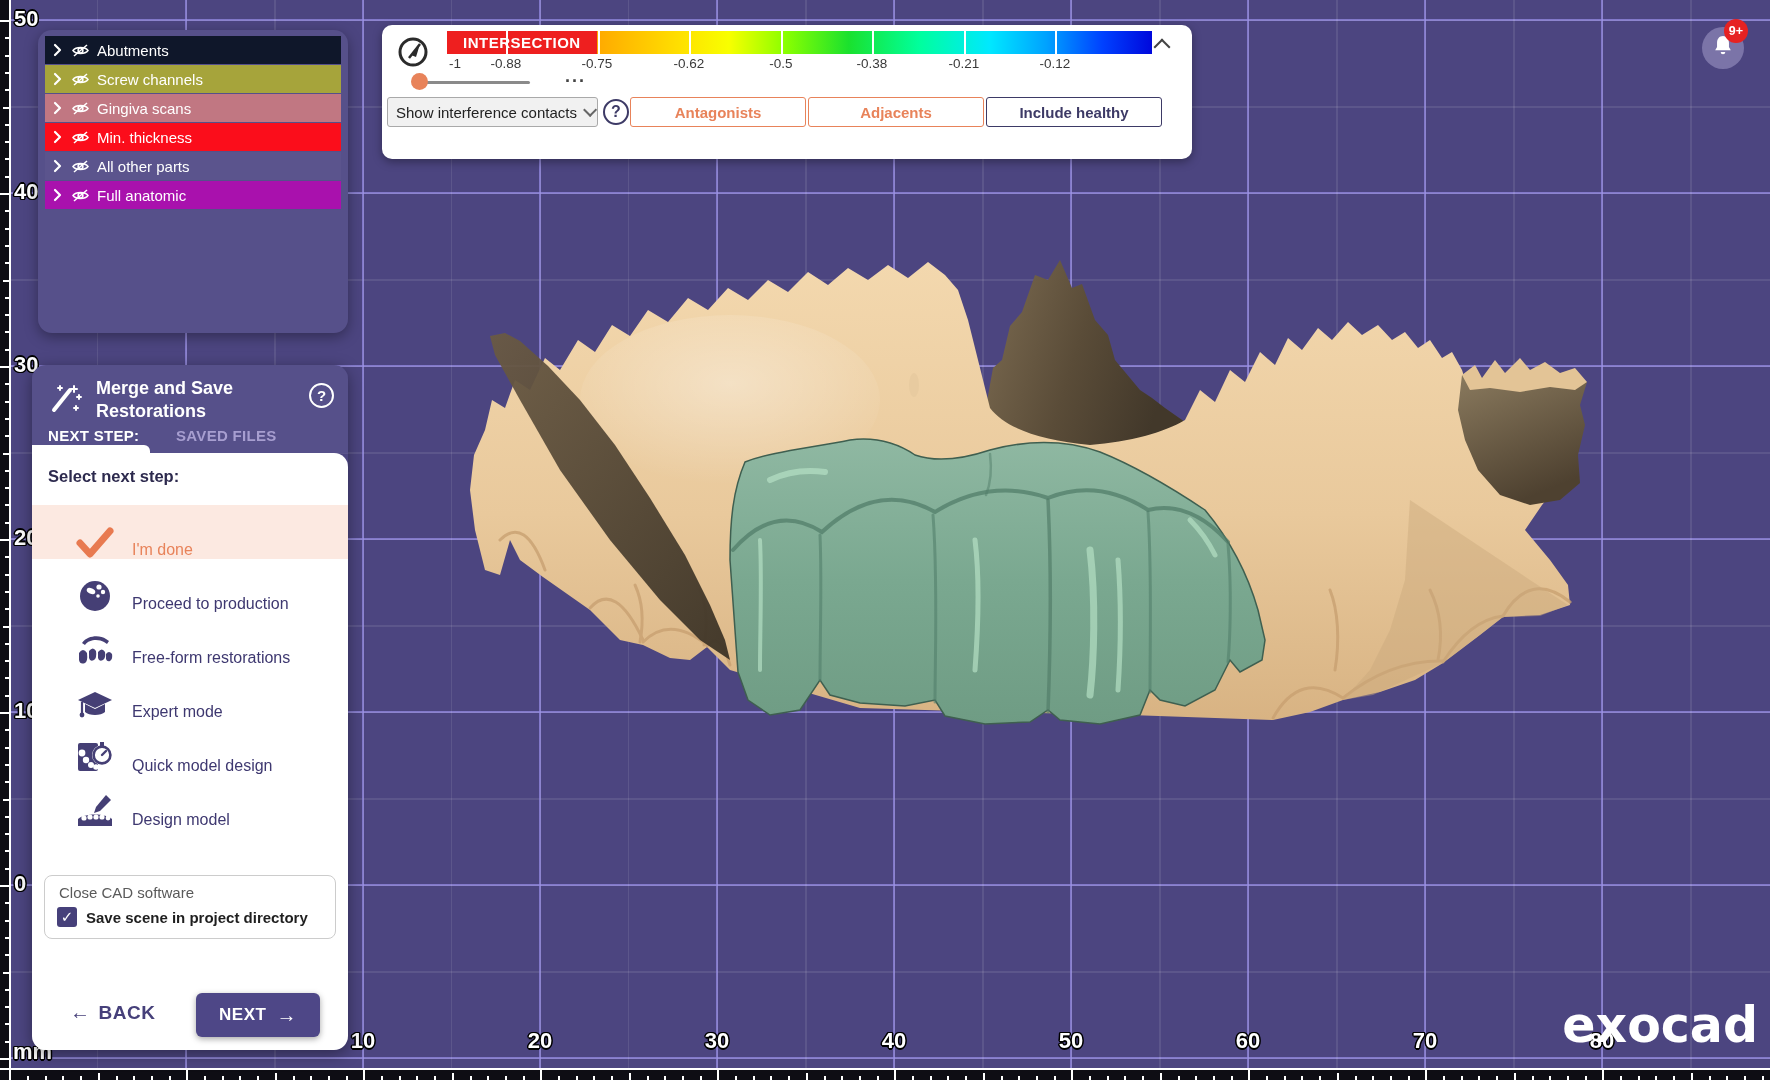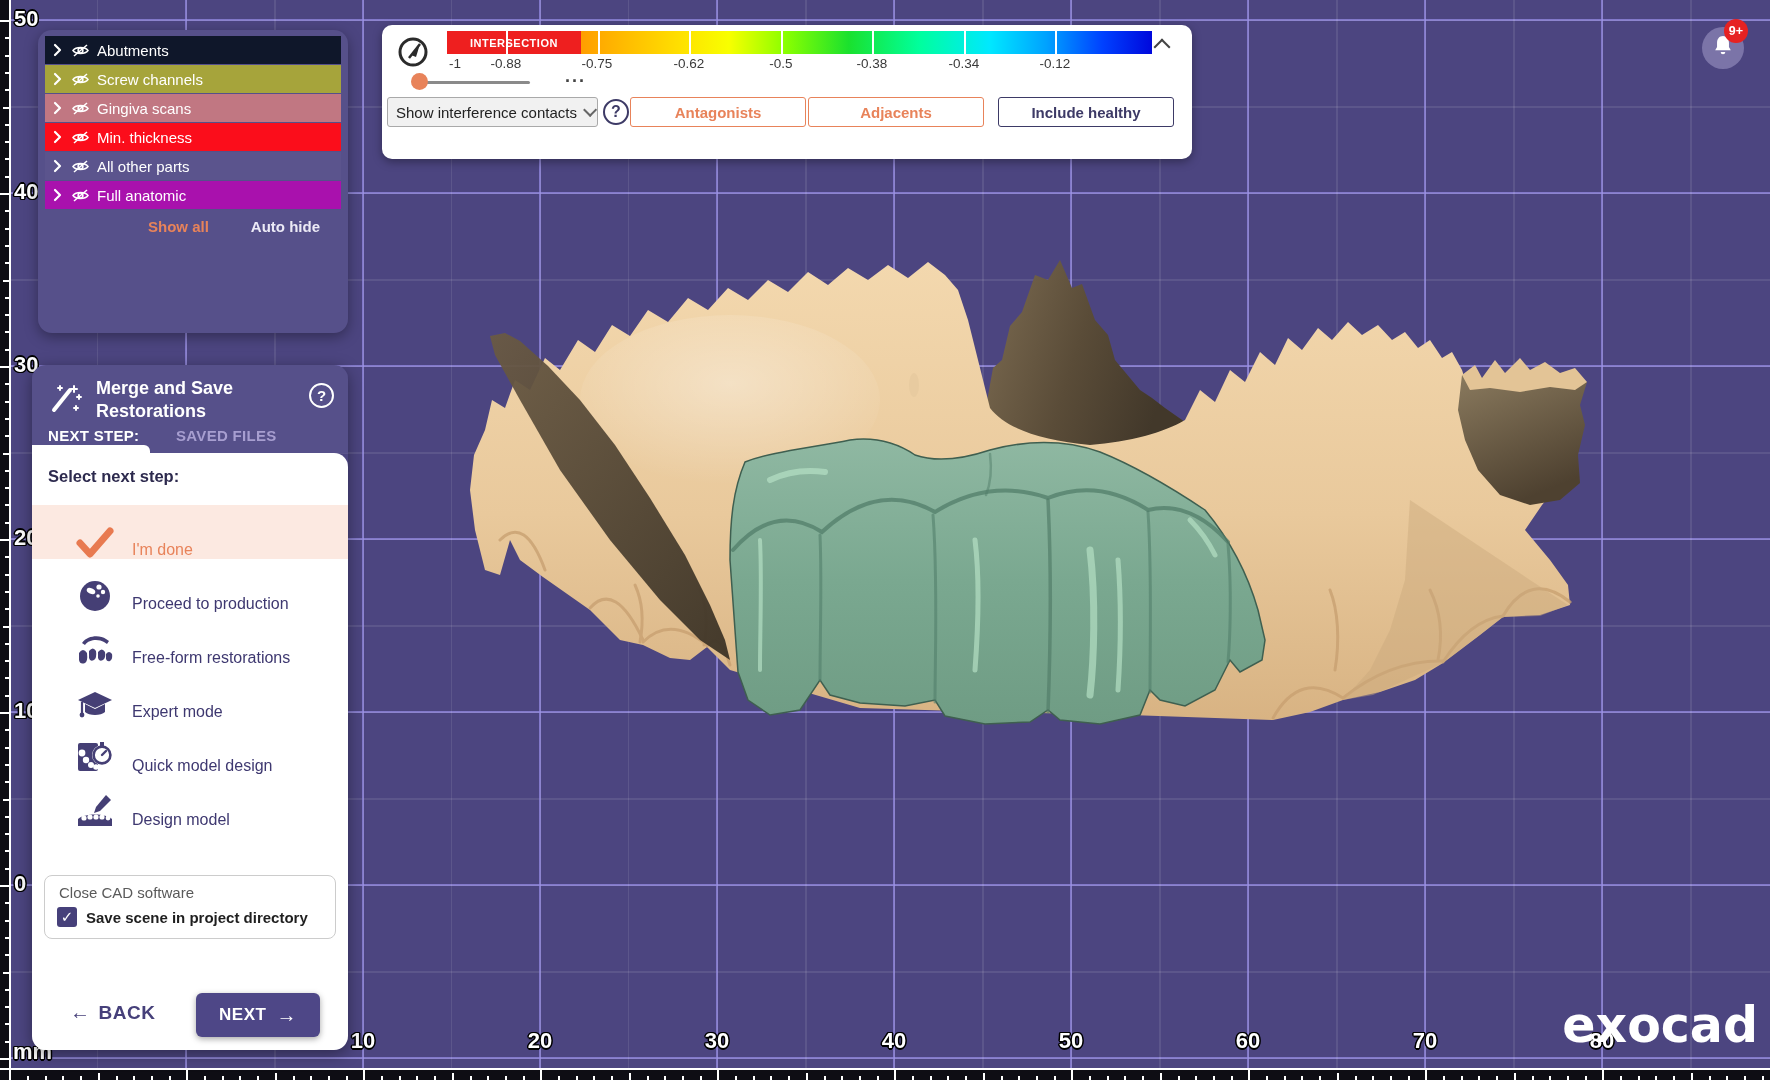--- a/index.html
+++ b/index.html
@@ -37,42 +37,42 @@
   .layer-footer { height:32px; display:flex; align-items:center; justify-content:flex-end; gap:42px; padding-right:21px; font-size:15px; font-weight:bold; }
   .show-all { color:var(--accent_orange,#e8835a); cursor:pointer; }
   .auto-hide { color:#eceaf6; cursor:pointer; }
 
   
   #intersection-panel { position:absolute; left:382px; top:25px; width:810px; height:134px; background:#fff; border-radius:10px;
     z-index:10; box-shadow:0 3px 10px rgba(0,0,0,.35); }
   #gauge-icon { position:absolute; left:13px; top:9px; }
   #grad-bar { position:absolute; left:65px; top:6px; width:705px; height:23px;
     background:linear-gradient(90deg,#f21000 0%,#ff6a00 9%,#ffa800 21%,#ffe000 33%,#f8ff00 40%,#8aff00 48%,#1ae12e 57%,#00ff9d 67%,#00e8ff 77%,#00a2ff 85%,#0041ff 93%,#0008dc 100%); }
-  #grad-label { position:absolute; left:0; top:0; bottom:0; background:var(--highlight_red,#ee1f1f); color:#fff; font-size:11px;
-    font-weight:bold; letter-spacing:.5px; display:flex; align-items:center; padding:0 23px; }
+  #grad-label { position:absolute; left:0; top:0; bottom:0; background:var(--highlight_red,#ee1f1f); color:#fff; font-size:15px;
+    font-weight:bold; letter-spacing:.5px; display:flex; align-items:center; padding:0 16px; }
   .grad-div { position:absolute; top:0; bottom:0; width:2px; background:#fff; }
   #grad-ticks { position:absolute; left:65px; top:31px; width:705px; height:18px; font-size:13.5px; color:#3a3a3a; }
   #grad-ticks span { position:absolute; transform:translateX(-50%); white-space:nowrap; }
   #grad-ticks span:nth-child(1){left:8px;} #grad-ticks span:nth-child(2){left:59px;}
   #grad-ticks span:nth-child(3){left:150px;} #grad-ticks span:nth-child(4){left:242px;}
   #grad-ticks span:nth-child(5){left:334px;} #grad-ticks span:nth-child(6){left:425px;}
   #grad-ticks span:nth-child(7){left:517px;} #grad-ticks span:nth-child(8){left:608px;}
   #slider-track { position:absolute; left:38px; top:56px; width:110px; height:3px; background:#8a8a8a; border-radius:2px; }
   #slider-knob { position:absolute; left:29px; top:48px; width:17px; height:17px; border-radius:50%; background:var(--accent_orange,#e8835a); }
   #slider-ellipsis { position:absolute; left:183px; top:41px; font-size:18px; font-weight:bold; color:#444; letter-spacing:2px; }
   .isx-row2 { position:absolute; top:72px; height:30px; }
   #contacts-select { left:5px; width:211px; background:#f1f1f1; border:1px solid #a9a9a9; border-radius:3px; color:#222;
     font-size:15px; display:flex; align-items:center; padding:0 4px 0 8px; white-space:nowrap; overflow:hidden; }
   #contacts-select .sel-text { flex:1 1 auto; overflow:hidden; }
   #help-icon-intersection { left:221px; width:26px; height:26px; top:74px; border:2.5px solid var(--navy,#3d3a66); border-radius:50%;
     color:var(--navy,#3d3a66); font-weight:bold; font-size:16px; display:flex; align-items:center; justify-content:center; }
   .isx-btn { width:176px; border-radius:3px; background:#fff; font-size:15px; font-weight:bold; display:flex; align-items:center; justify-content:center; cursor:pointer; }
   #btn-antagonists { left:248px; border:1.5px solid var(--accent_orange,#e8835a); color:var(--accent_orange,#e8835a); }
   #btn-adjacents { left:426px; border:1.5px solid var(--accent_orange,#e8835a); color:var(--accent_orange,#e8835a); }
-  #btn-include-healthy { left:604px; border:1.5px solid var(--navy,#3d3a66); color:var(--navy,#3d3a66);margin-left:12px; }
+  #btn-include-healthy { left:604px; border:1.5px solid var(--navy,#3d3a66); color:var(--navy,#3d3a66); }
   #collapse-chevron { position:absolute; left:774px; top:16px; width:12px; height:12px; border-top:2.5px solid #444; border-right:2.5px solid #444;
     transform:rotate(-45deg); cursor:pointer; }
   .sel-chevron { width:10px; height:10px; border-right:2px solid #666; border-bottom:2px solid #666; transform:rotate(45deg) translateY(-3px); flex:0 0 auto; }
 
   
   #wizard-panel { position:absolute; left:32px; top:365px; width:316px; height:685px; z-index:10; border-radius:14px;
     box-shadow:0 4px 16px rgba(0,0,0,.4); }
   #wizard-header { position:absolute; left:0; top:0; right:0; height:88px; background:var(--panel_purple,#56508a); border-radius:14px 14px 0 0; }
   #wizard-title { position:absolute; left:64px; top:12px; width:200px; color:#fff; font-size:18px; font-weight:600; line-height:1.25; }
   #wand-icon { position:absolute; left:14px; top:15px; }
@@ -477,24 +477,20 @@
       </span>
     <span class="eye">
         <svg width="19" height="15" viewBox="0 0 19 15">
           <path d="M2,7.5 C5,3.5 14,3.5 17,7.5 C14,11.5 5,11.5 2,7.5 Z" fill="none" stroke="#fff" stroke-width="1.5"></path>
           <circle cx="9.5" cy="7.5" r="2.4" fill="none" stroke="#fff" stroke-width="1.5"></circle>
           <line x1="3" y1="13" x2="16" y2="2" stroke="#fff" stroke-width="1.5"></line>
         </svg>
       </span>
     <span>Full anatomic</span>
   </div>
-  <div class="layer-footer">
-    <span class="show-all">Show all</span>
-    <span class="auto-hide">Auto hide</span>
-  </div>
 </div>
 
 <div id="intersection-panel">
   <span id="gauge-icon">
     <svg width="36" height="36" viewBox="0 0 36 36">
         <circle cx="18" cy="18" r="13" fill="none" stroke="#2b2b2b" stroke-width="3"></circle>
         <path d="M25,10 L16,21 L21,23 Z" fill="#2b2b2b"></path>
         <line x1="25" y1="10" x2="14" y2="24" stroke="#2b2b2b" stroke-width="2.5"></line>
       </svg>
   </span>
@@ -508,21 +504,21 @@
       <div class="grad-div" style="left: 516.5px;"></div>
       <div class="grad-div" style="left: 608px;"></div>
     </div>
   <div id="grad-ticks">
     <span>-1</span>
       <span>-0.88</span>
     <span>-0.75</span>
       <span>-0.62</span>
     <span>-0.5</span>
       <span>-0.38</span>
-    <span>-0.34</span>
+    <span>-0.21</span>
       <span>-0.12</span>
   </div>
   <div id="slider-track"></div>
   <div id="slider-knob"></div>
   <span id="slider-ellipsis">...</span>
 
   <div id="contacts-select" class="isx-row2">
     <span class="sel-text">Show interference contacts</span>
     <span class="sel-chevron"></span>
   </div>

